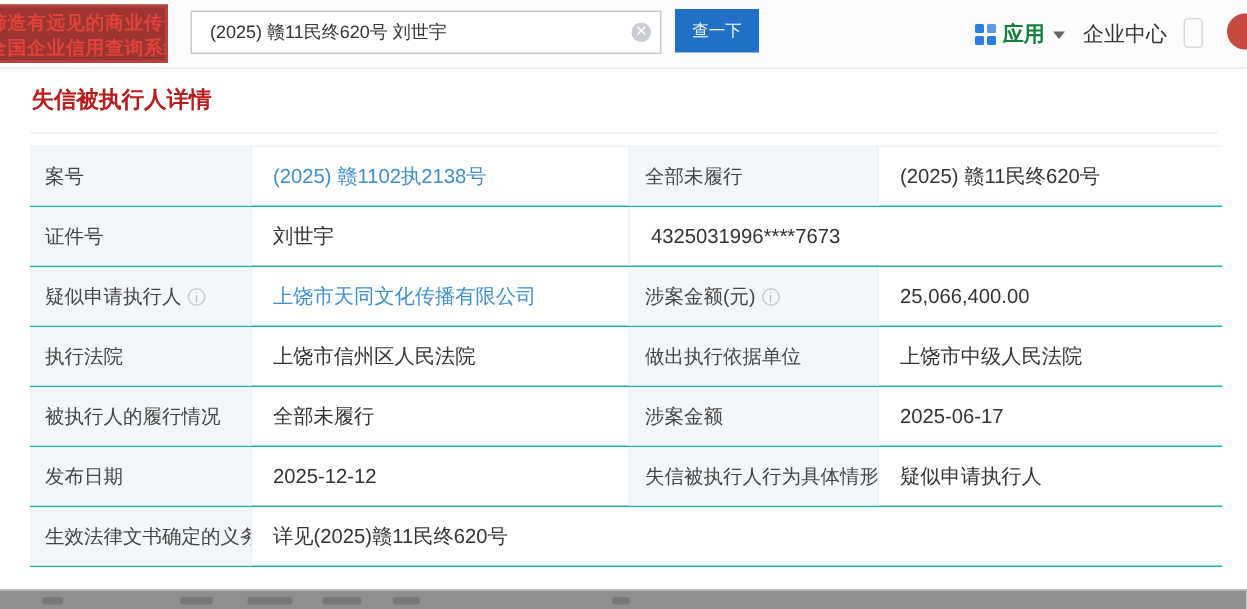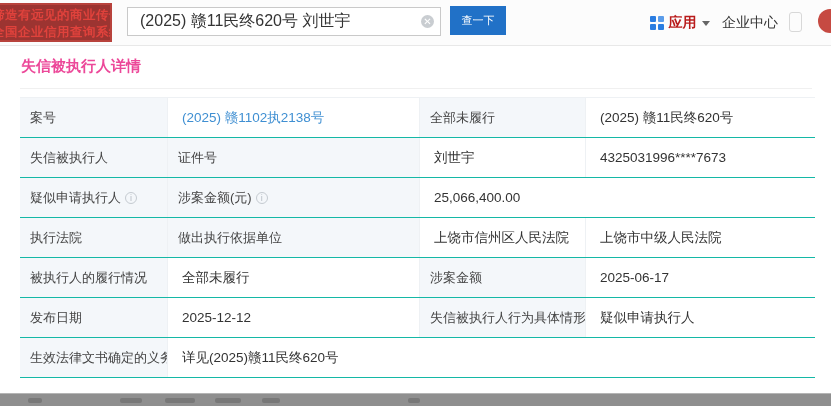--- a/index.html
+++ b/index.html
@@ -8,47 +8,47 @@
 
   
   .topbar { position:absolute; left:0; top:0; width:831px; height:46px;
     background:#fcfcfc; border-bottom:1px solid #e8e8e8; }
   .logo-box { position:absolute; left:-10px; top:3px; width:122px; height:39px;
     background:#9c3431; border:2px solid #b8423c; color:#e0423c;
     font-size:12.5px; font-weight:bold; line-height:17px; text-align:center;
     padding-top:2px; letter-spacing:0.5px; white-space:nowrap; overflow:hidden; }
   .search-wrap { position:absolute; left:127px; top:7px; width:314px; height:29px; }
   .search-input { width:100%; height:100%; border:1px solid #c9c9c9; background:#fff;
-    font-size:16px; color:#333; padding:0 36px 0 12px; outline:none;
+    font-size:12px; color:#333; padding:0 36px 0 12px; outline:none;
     font-family:"Liberation Sans", sans-serif; }
   .clear-icon { position:absolute; right:7px; top:8px; width:13px; height:13px;
     border-radius:50%; background:#c9cdd1; color:#fff; font-size:10px;
     line-height:13px; text-align:center; cursor:pointer; }
   .search-btn { position:absolute; left:450px; top:6px; width:56px; height:29px;
     background:#2171c7; color:#fff; border:none; font-size:11px;
     font-family:"Liberation Sans", sans-serif; cursor:pointer; }
   .apps { position:absolute; left:650px; top:13px; height:20px; display:flex;
     align-items:center; cursor:pointer; }
   .grid-icon { display:inline-grid; grid-template-columns:6px 6px;
     grid-auto-rows:6px; gap:1.5px; margin-right:5px; }
   .grid-icon i { background:#2a7de1; border-radius:1px; }
   .grid-icon i:nth-child(2) { background:#5b9cea; }
-  .apps-label { font-size:14px; font-weight:bold; color:#b91c1c; }
+  .apps-label { font-size:14px; font-weight:bold; color:#15803d; }
   .caret { width:0; height:0; border-left:4px solid transparent;
     border-right:4px solid transparent; border-top:5px solid #666; margin-left:5px; }
   .ent-center { position:absolute; left:722px; top:14px; font-size:14px;
     color:#333; cursor:pointer; }
   .phone-icon { position:absolute; left:789px; top:12px; width:13px; height:20px;
     border:1.5px solid #d8d8d8; border-radius:3px; }
   .avatar-red { position:absolute; left:818px; top:9px; width:24px; height:24px;
     border-radius:50%; background:#c64a42; }
 
   
   .page-title { position:absolute; left:21px; top:57px; font-size:15px;
-    font-weight:bold; color:#ec4899; }
+    font-weight:bold; color:#b91c1c; }
   .title-divider { position:absolute; left:20px; top:88px; width:792px;
     height:1px; background:#f0f0f0; }
 
   .detail-table { position:absolute; left:20px; top:97px; width:795px;
     border-top:1px solid #eef1f4; }
   .trow { display:grid; grid-template-columns:148px 252px 166px 1fr;
     height:40px; border-bottom:1px solid #14b8a6; }
   .trow.merged { grid-template-columns:148px 1fr; }
   .cell { display:flex; align-items:center; overflow:hidden;
     border-right:1px solid #eef1f4; }
@@ -109,42 +109,44 @@
   <div class="trow">
     <div class="cell label">案号</div>
     <div class="cell value">
         <span class="link">(2025) 赣1102执2138号</span>
       </div>
     <div class="cell label">全部未履行</div>
     <div class="cell value">(2025) 赣11民终620号</div>
   </div>
 
   <div class="trow">
-    <div class="cell label">失信被执行人</div>
     <div class="cell label">证件号</div>
     <div class="cell value">刘世宇</div>
     <div class="cell value">4325031996****7673</div>
   </div>
 
   <div class="trow">
     <div class="cell label">
       <span>疑似申请执行人</span>
       <i class="info-icon">i</i>
     </div>
+    <div class="cell value">
+        <span class="link">上饶市天同文化传播有限公司</span>
+      </div>
     <div class="cell label">
       <span>涉案金额(元)</span>
       <i class="info-icon">i</i>
     </div>
     <div class="cell value">25,066,400.00</div>
   </div>
 
   <div class="trow">
     <div class="cell label">执行法院</div>
+    <div class="cell value">上饶市信州区人民法院</div>
     <div class="cell label">做出执行依据单位</div>
-    <div class="cell value">上饶市信州区人民法院</div>
     <div class="cell value">上饶市中级人民法院</div>
   </div>
 
   <div class="trow">
     <div class="cell label">被执行人的履行情况</div>
     <div class="cell value">全部未履行</div>
     <div class="cell label">涉案金额</div>
     <div class="cell value">2025-06-17</div>
   </div>
 

